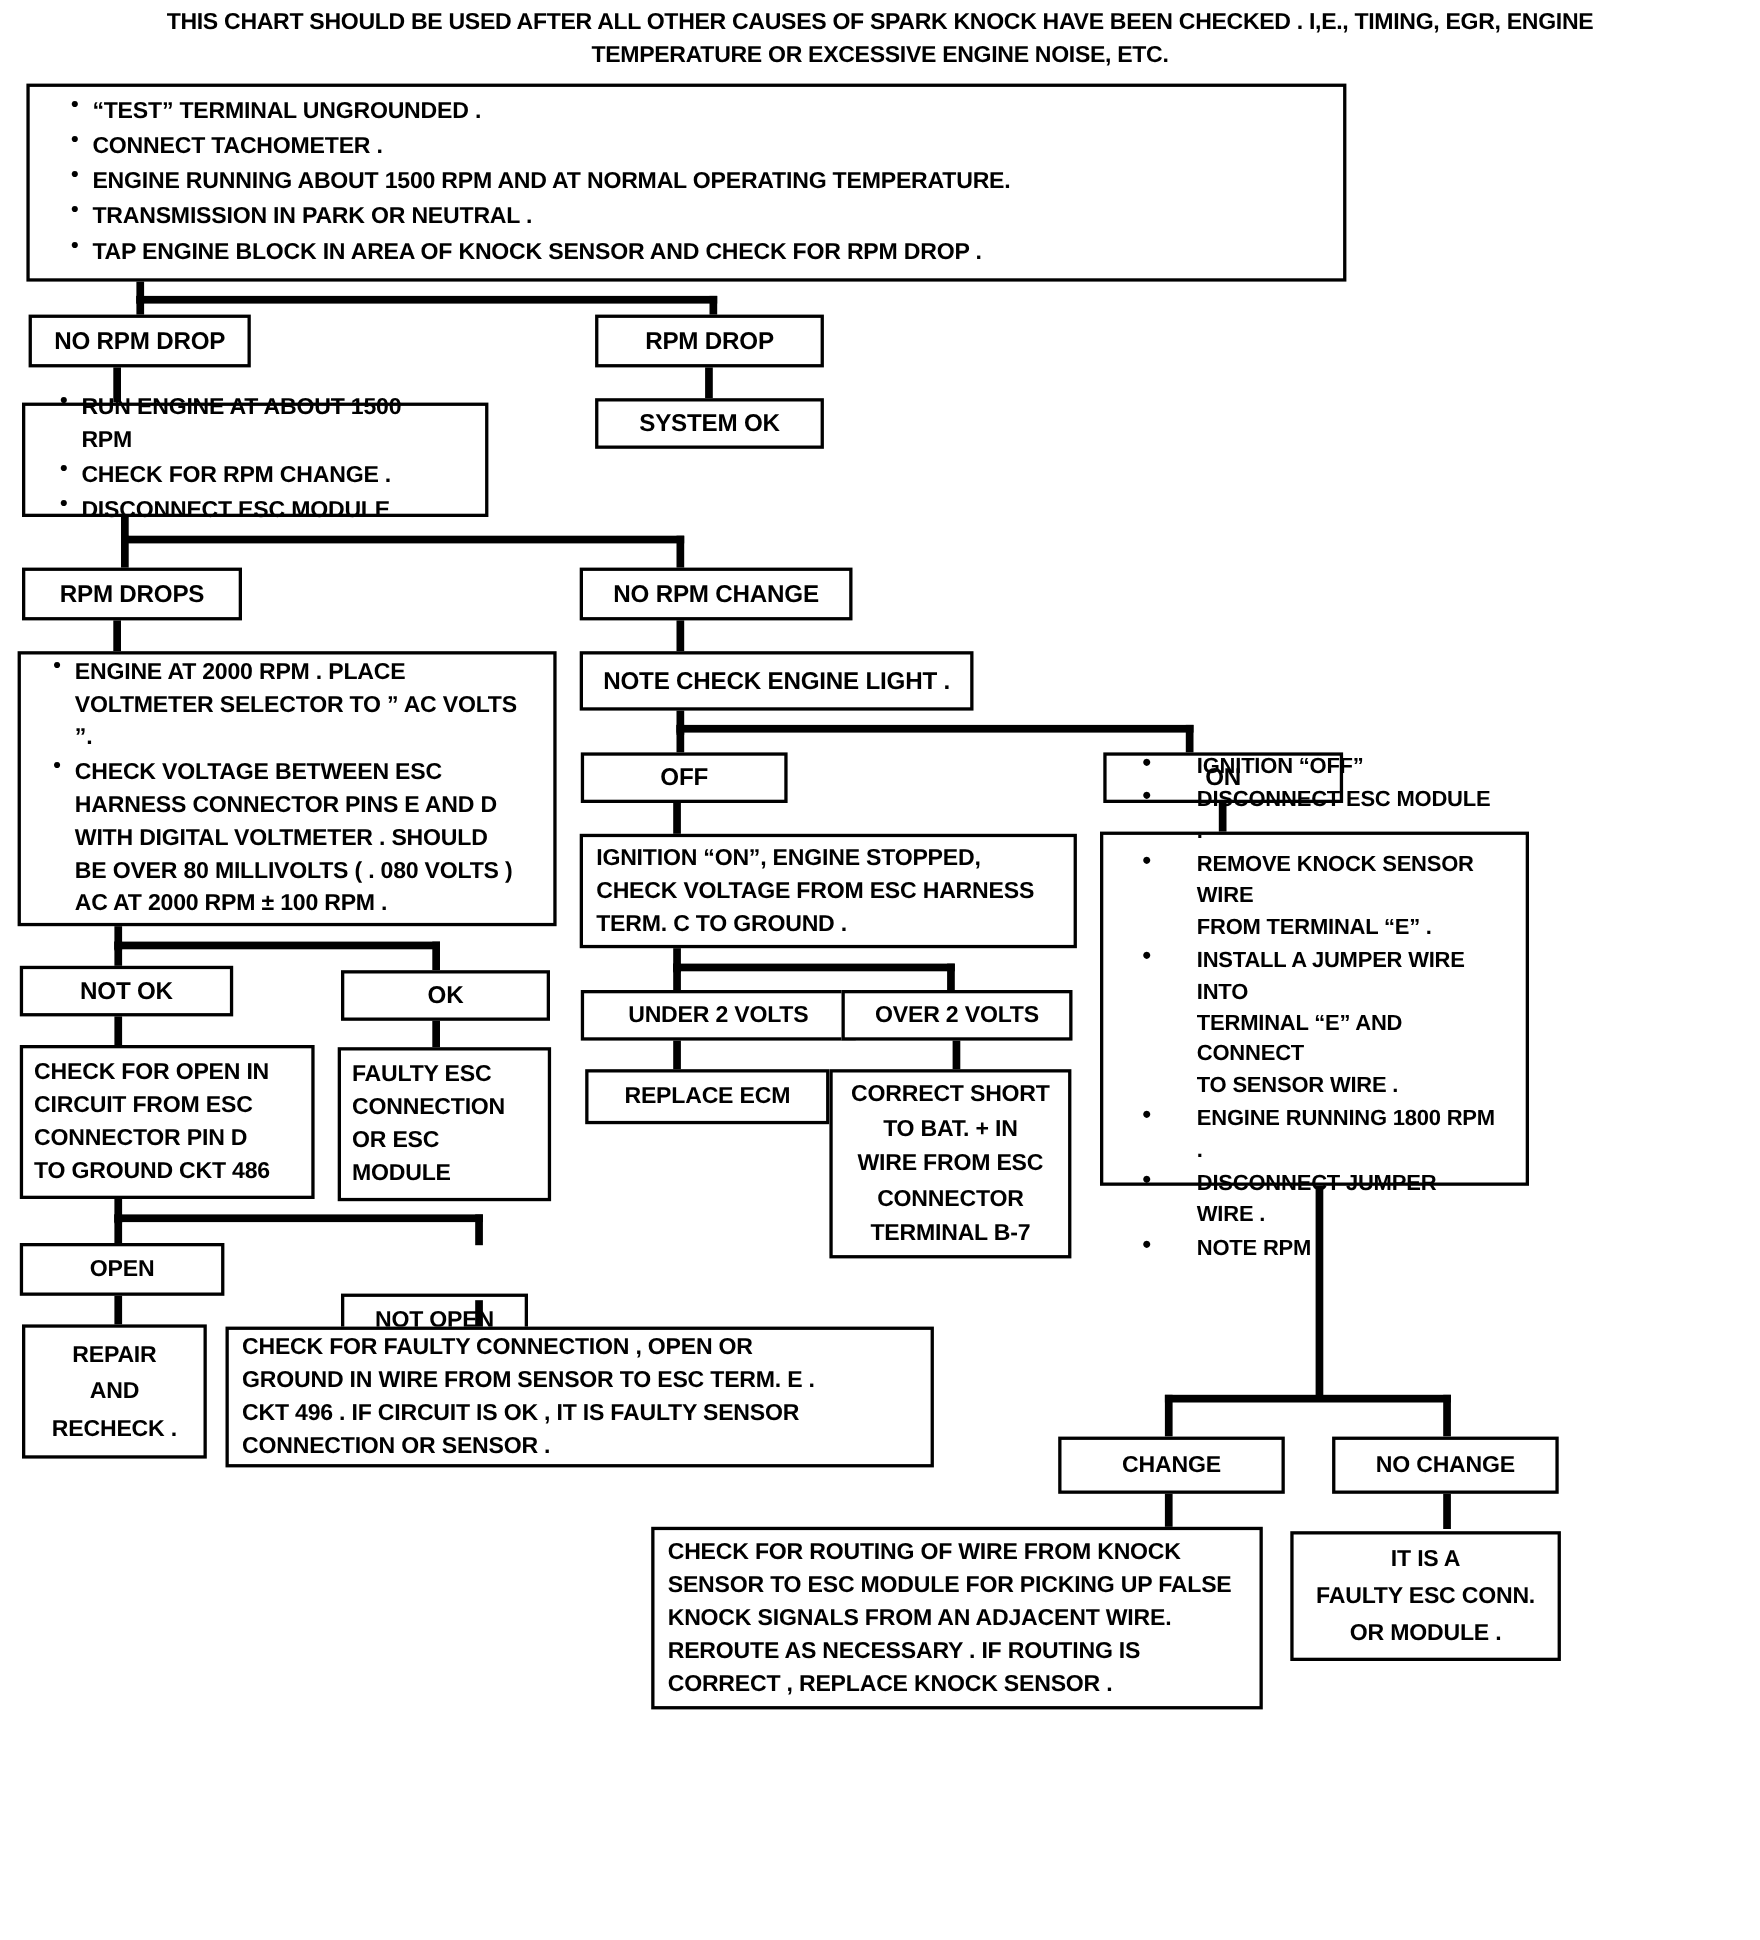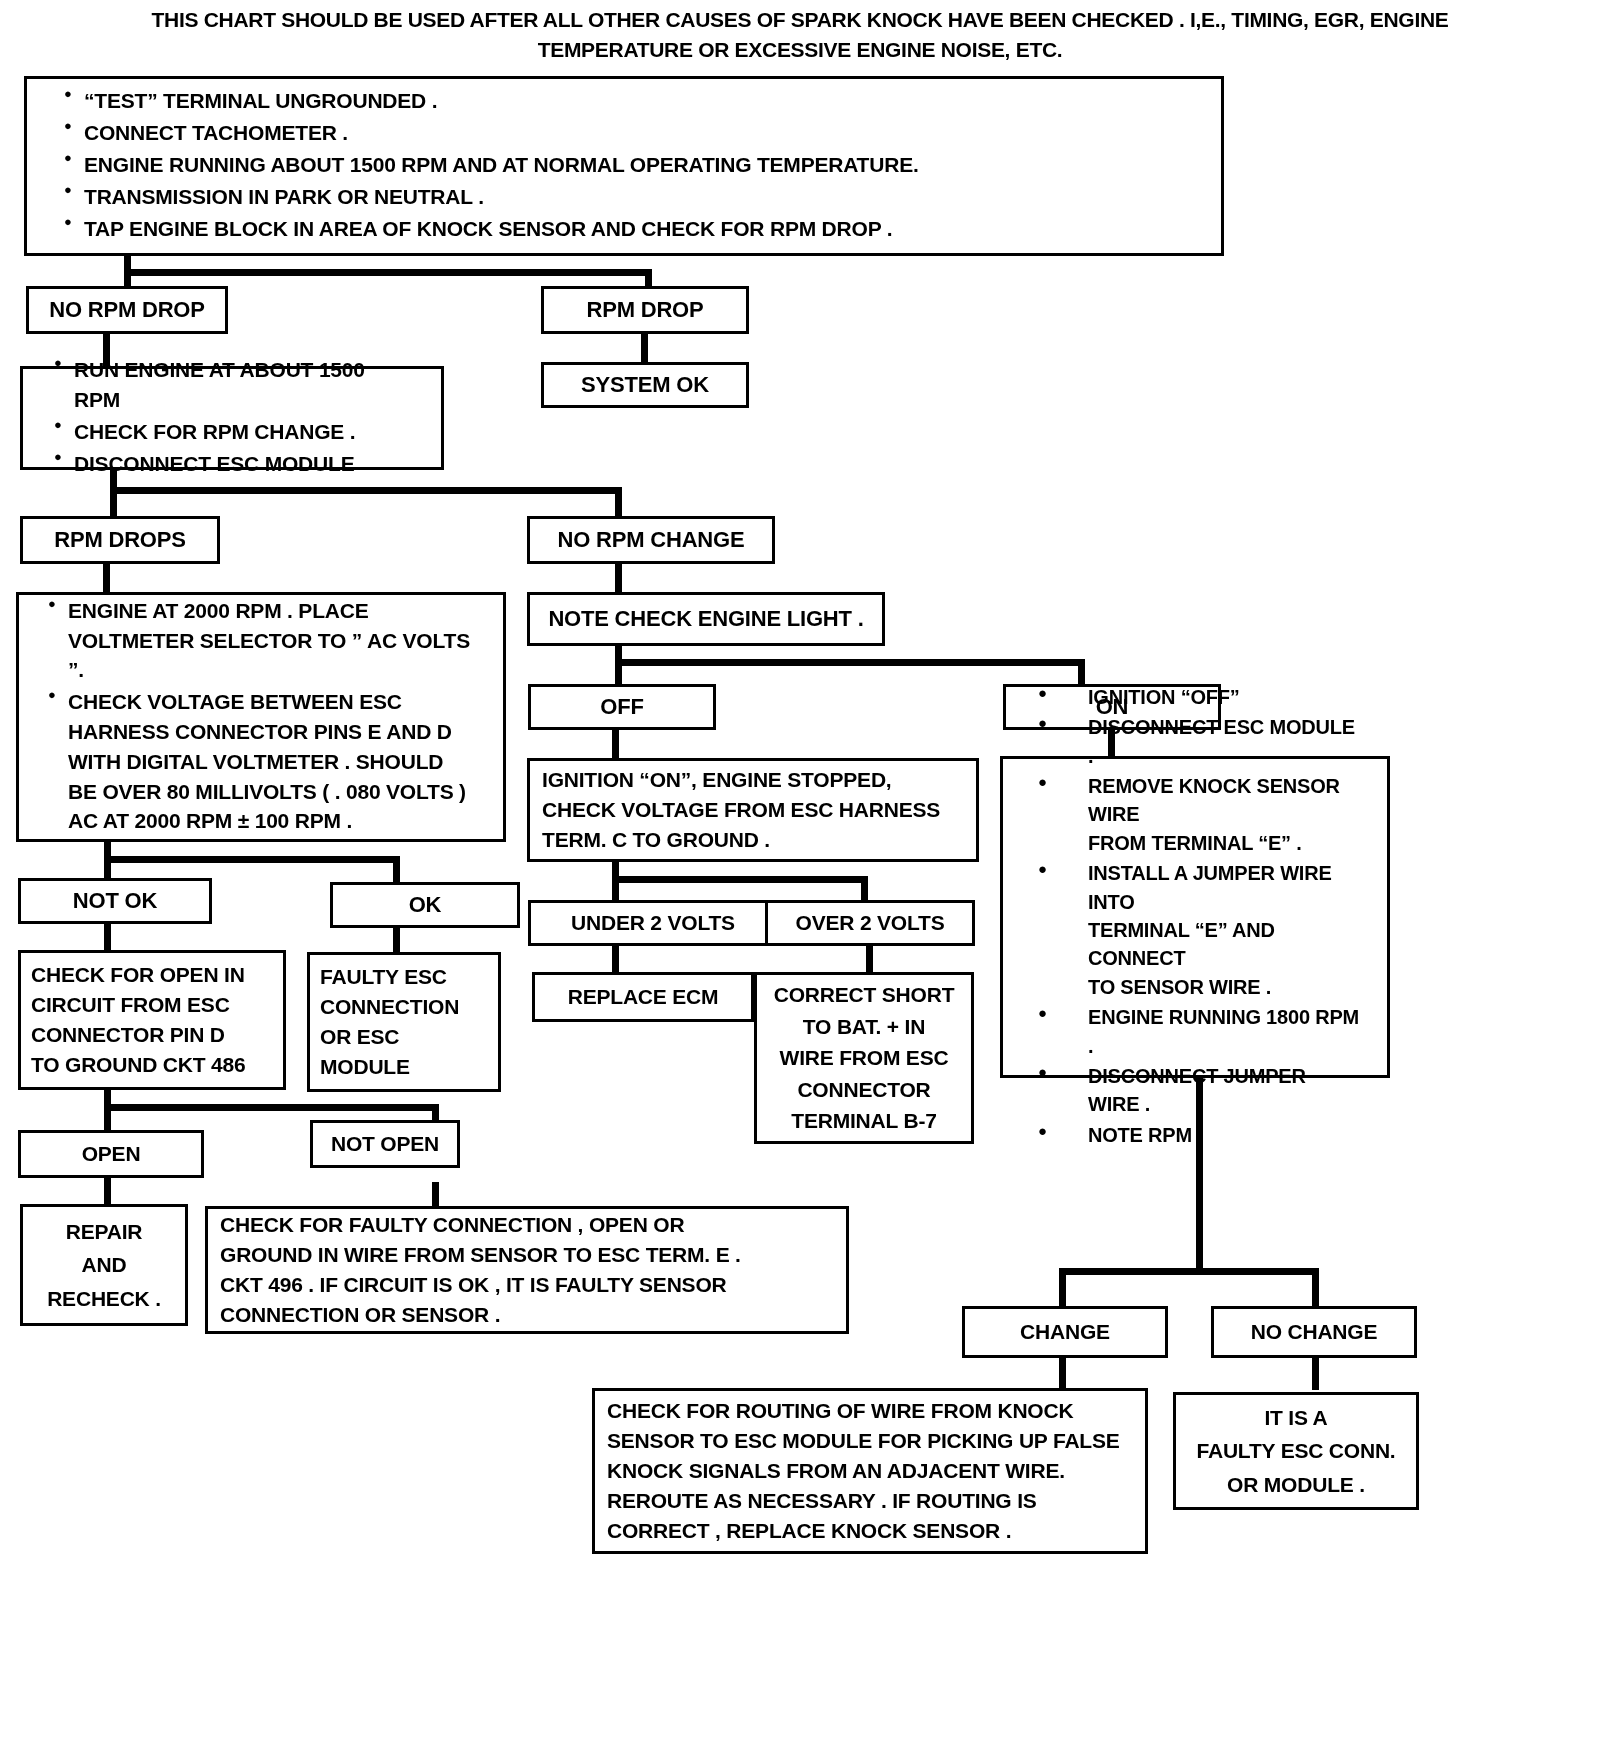--- a/index.html
+++ b/index.html
@@ -227,42 +227,42 @@
         </li>
     </ul>
   </div>
 
   <div class="conn" style="left:104px; top:842px; width:7px; height:22px;"></div>
   <div class="conn" style="left:104px; top:856px; width:296px; height:7px;"></div>
   <div class="conn" style="left:104px; top:856px; width:7px; height:26px;"></div>
   <div class="conn" style="left:393px; top:856px; width:7px; height:26px;"></div>
 
   <div class="box center f22" style="left:18px; top:878px; width:194px; height:46px;">NOT OK</div>
-  <div class="box center f22" style="left:310px; top:882px; width:190px; height:46px;margin-left:20px;">OK</div>
+  <div class="box center f22" style="left:310px; top:882px; width:190px; height:46px;">OK</div>
 
   <div class="conn" style="left:104px; top:924px; width:7px; height:28px;"></div>
   <div class="conn" style="left:393px; top:928px; width:7px; height:26px;"></div>
 
   <div class="box leftal f21" style="left:18px; top:950px; width:268px; height:140px; padding:8px 10px; white-space:pre-line;">CHECK FOR OPEN IN
 CIRCUIT FROM ESC
 CONNECTOR PIN  D
 TO GROUND CKT 486</div>
 
   <div class="box leftal f21" style="left:307px; top:952px; width:194px; height:140px; padding:8px 10px; white-space:pre-line;">FAULTY ESC
 CONNECTION
 OR ESC
 MODULE</div>
 
   <div class="conn" style="left:104px; top:1090px; width:7px; height:22px;"></div>
   <div class="conn" style="left:104px; top:1104px; width:335px; height:7px;"></div>
   <div class="conn" style="left:104px; top:1104px; width:7px; height:28px;"></div>
   <div class="conn" style="left:432px; top:1104px; width:7px; height:28px;"></div>
 
   <div class="box center f21" style="left:18px; top:1130px; width:186px; height:48px;">OPEN</div>
-  <div class="box center f21" style="left:310px; top:1120px; width:150px; height:48px;">NOT OPEN</div>
+  <div class="box center f21" style="left:310px; top:1176px; width:170px; height:48px;">NOT OPEN</div>
 
   <div class="conn" style="left:104px; top:1178px; width:7px; height:28px;"></div>
   <div class="conn" style="left:432px; top:1182px; width:7px; height:26px;"></div>
 
   <div class="box center f21" style="left:20px; top:1204px; width:168px; height:122px; white-space:pre-line; line-height:1.6;">REPAIR
 AND
 RECHECK .</div>
 
   <div class="box leftal f21" style="left:205px; top:1206px; width:644px; height:128px; padding:8px 12px; white-space:pre-line;">CHECK FOR FAULTY CONNECTION , OPEN OR
 GROUND IN WIRE FROM SENSOR TO ESC TERM.  E .

